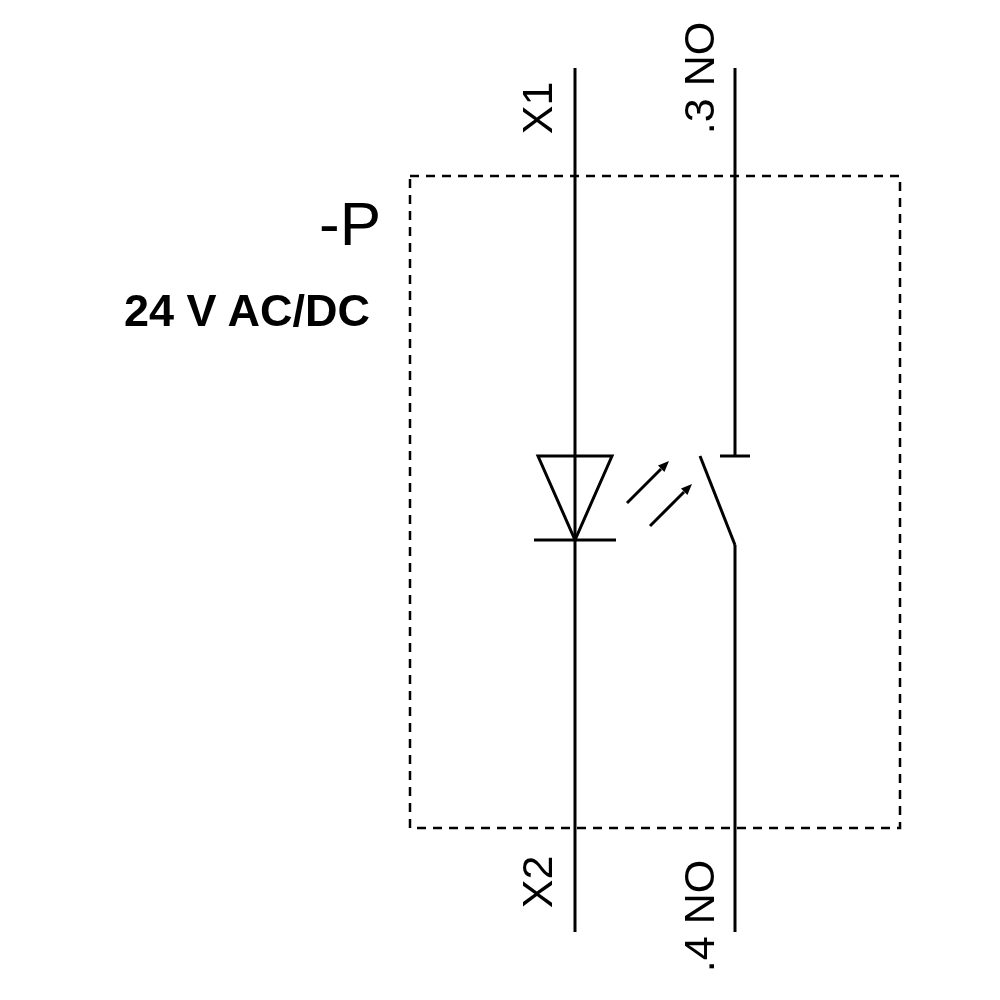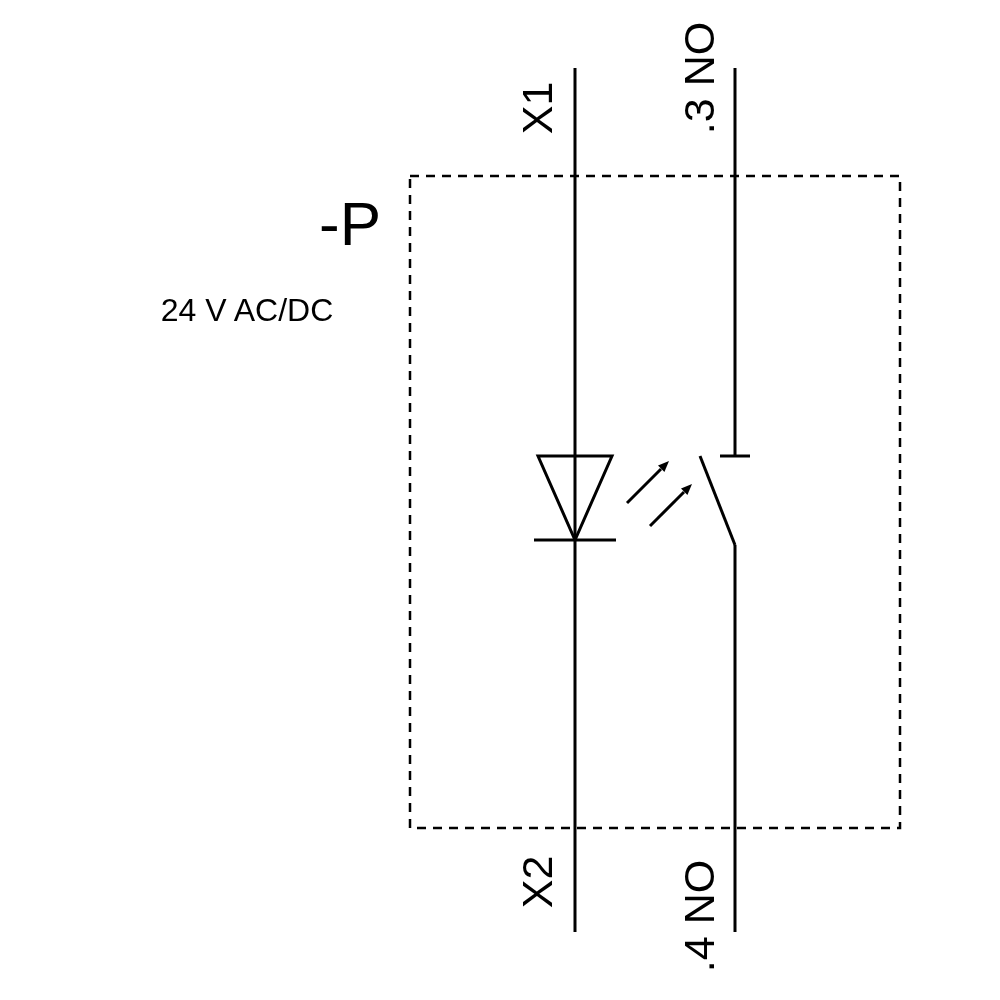--- a/index.html
+++ b/index.html
@@ -33,22 +33,22 @@
     transform: translate(-50%, -50%);
   }
   .lbl.vertical {
     transform: translate(-50%, -50%) rotate(-90deg);
   }
   .component-label {
     font-size: 62px;
     font-weight: 400;
   }
   .voltage-label {
-    font-size: 32px;
-    font-weight: 400;
+    font-size: 45px;
+    font-weight: 700;
   }
   .terminal-label {
     font-size: 43px;
     font-weight: 400;
   }
 </style>
 </head>
 <body>
 
 <div id="stage">

